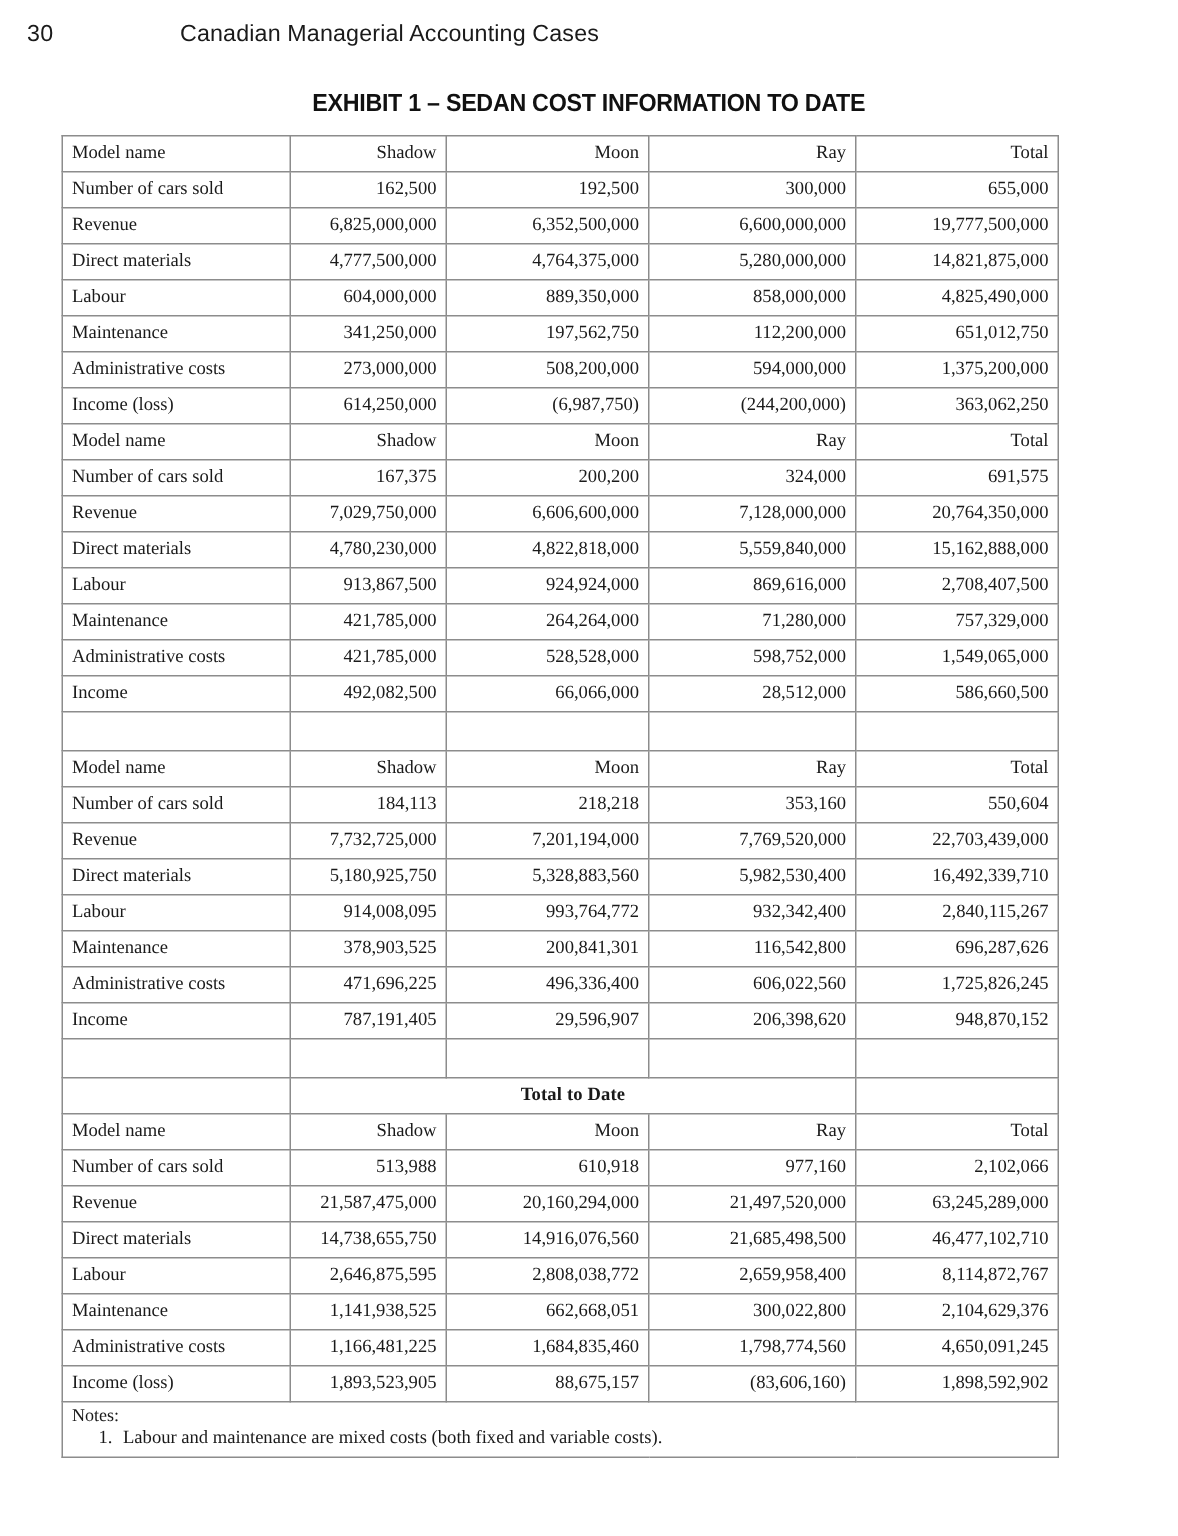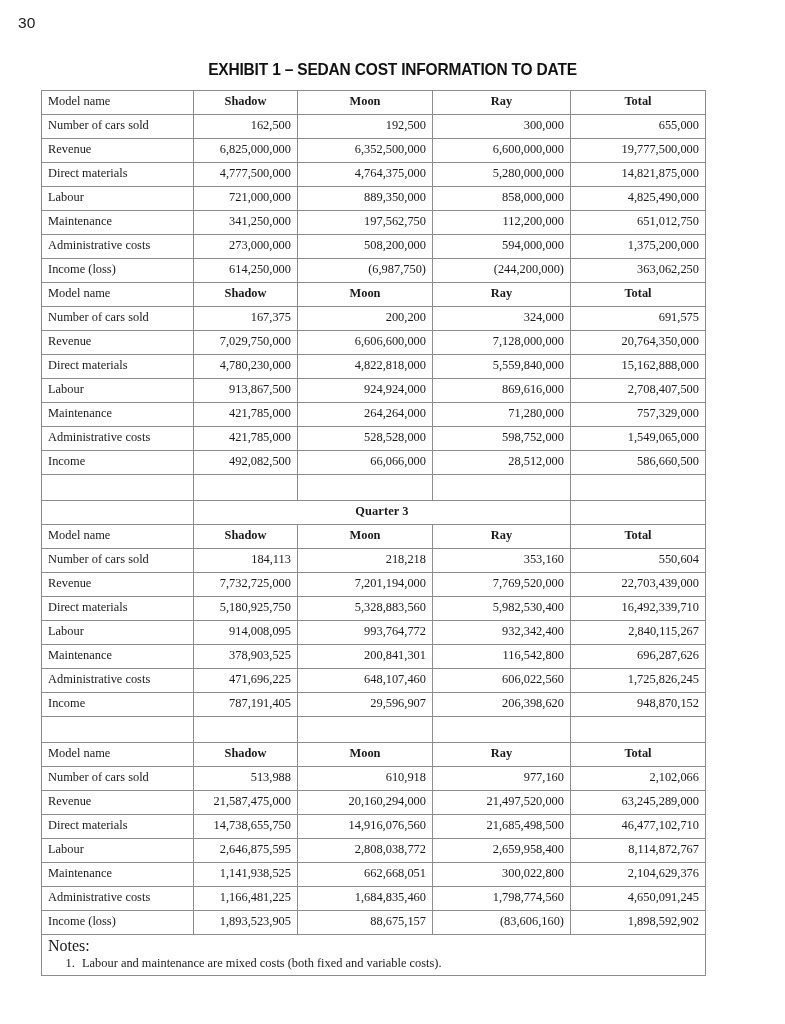--- a/index.html
+++ b/index.html
@@ -85,21 +85,21 @@
     line-height: 1.12;
     vertical-align: middle;
     font-size: 12.4px;
     color: #1a1a1a;
   }
   td.outer-l { border-left: 1.6px solid #5a5a5a; }
   td.outer-r { border-right: 1.6px solid #5a5a5a; }
 
   td.label { text-align: left; white-space: nowrap; margin-top: 36px; }
   td.num   { text-align: right; white-space: nowrap; }
-  td.ctr   { text-align: center; white-space: nowrap; font-weight: bold; }
+  td.ctr   { text-align: right; white-space: nowrap; }
 
   td.group-head {
     text-align: center;
     font-weight: bold;
     font-size: 13.2px;
     height: 21px;
     letter-spacing: 0.1px;
   }
   td.blank { height: 18px; }
   tr.spacer td { height: 20px; }
@@ -108,39 +108,40 @@
   td.notes-cell {
     border-top: 1px solid #8c8c8c;
     border-left: 1.6px solid #5a5a5a;
     border-right: 1.6px solid #5a5a5a;
     border-bottom: 1.6px solid #5a5a5a;
     padding: 9px 8px 10px 8px;
     text-align: left;
     height: auto;
   }
   .notes-title {
-    font-size: 16px;
+    font-size: 12px;
     margin-bottom: 1px;
   }
   ol.notes-list {
     margin: 0;
     padding-left: 30px;
     font-size: 12.4px;
   }
   ol.notes-list li {
     margin: 0 0 1px 0;
     padding-left: 4px;
     line-height: 1.25;
   }
 </style>
 </head>
 <body>
 
 <div class="page-header">
   <div class="folio">30</div>
+  <div class="running-title">Canadian Managerial Accounting Cases</div>
 </div>
 
 <div class="exhibit-title">EXHIBIT 1 – SEDAN COST INFORMATION TO DATE</div>
 
 <div class="exhibit-wrap">
   <table class="exhibit">
     <colgroup>
       <col class="c-label">
         <col class="c-shadow">
         <col class="c-moon">
@@ -171,21 +172,21 @@
         </tr>
         <tr>
           <td class="label outer-l">Direct materials</td>
           <td class="num">4,777,500,000</td>
           <td class="num">4,764,375,000</td>
           <td class="num">5,280,000,000</td>
           <td class="num outer-r">14,821,875,000</td>
         </tr>
         <tr>
           <td class="label outer-l">Labour</td>
-          <td class="num">721,000,000</td>
+          <td class="num">604,000,000</td>
           <td class="num">889,350,000</td>
           <td class="num">858,000,000</td>
           <td class="num outer-r">4,825,490,000</td>
         </tr>
         <tr>
           <td class="label outer-l">Maintenance</td>
           <td class="num">341,250,000</td>
           <td class="num">197,562,750</td>
           <td class="num">112,200,000</td>
           <td class="num outer-r">651,012,750</td>
@@ -261,25 +262,20 @@
           <td class="num outer-r">586,660,500</td>
         </tr>
         <tr class="spacer">
           <td class="blank outer-l"></td>
           <td class="blank"></td>
           <td class="blank"></td>
           <td class="blank"></td>
           <td class="blank outer-r"></td>
         </tr>
         <tr>
-          <td class="blank outer-l"></td>
-          <td class="group-head" colspan="3">Quarter 3</td>
-          <td class="blank outer-r"></td>
-        </tr>
-        <tr>
           <td class="label outer-l">Model name</td>
           <td class="ctr">Shadow</td>
           <td class="ctr">Moon</td>
           <td class="ctr">Ray</td>
           <td class="ctr outer-r">Total</td>
         </tr>
         <tr>
           <td class="label outer-l">Number of cars sold</td>
           <td class="num">184,113</td>
           <td class="num">218,218</td>
@@ -310,36 +306,41 @@
         <tr>
           <td class="label outer-l">Maintenance</td>
           <td class="num">378,903,525</td>
           <td class="num">200,841,301</td>
           <td class="num">116,542,800</td>
           <td class="num outer-r">696,287,626</td>
         </tr>
         <tr>
           <td class="label outer-l">Administrative costs</td>
           <td class="num">471,696,225</td>
-          <td class="num">648,107,460</td>
+          <td class="num">496,336,400</td>
           <td class="num">606,022,560</td>
           <td class="num outer-r">1,725,826,245</td>
         </tr>
         <tr>
           <td class="label outer-l">Income</td>
           <td class="num">787,191,405</td>
           <td class="num">29,596,907</td>
           <td class="num">206,398,620</td>
           <td class="num outer-r">948,870,152</td>
         </tr>
         <tr class="spacer">
           <td class="blank outer-l"></td>
           <td class="blank"></td>
           <td class="blank"></td>
           <td class="blank"></td>
+          <td class="blank outer-r"></td>
+        </tr>
+        <tr>
+          <td class="blank outer-l"></td>
+          <td class="group-head" colspan="3">Total to Date</td>
           <td class="blank outer-r"></td>
         </tr>
         <tr>
           <td class="label outer-l">Model name</td>
           <td class="ctr">Shadow</td>
           <td class="ctr">Moon</td>
           <td class="ctr">Ray</td>
           <td class="ctr outer-r">Total</td>
         </tr>
         <tr>

